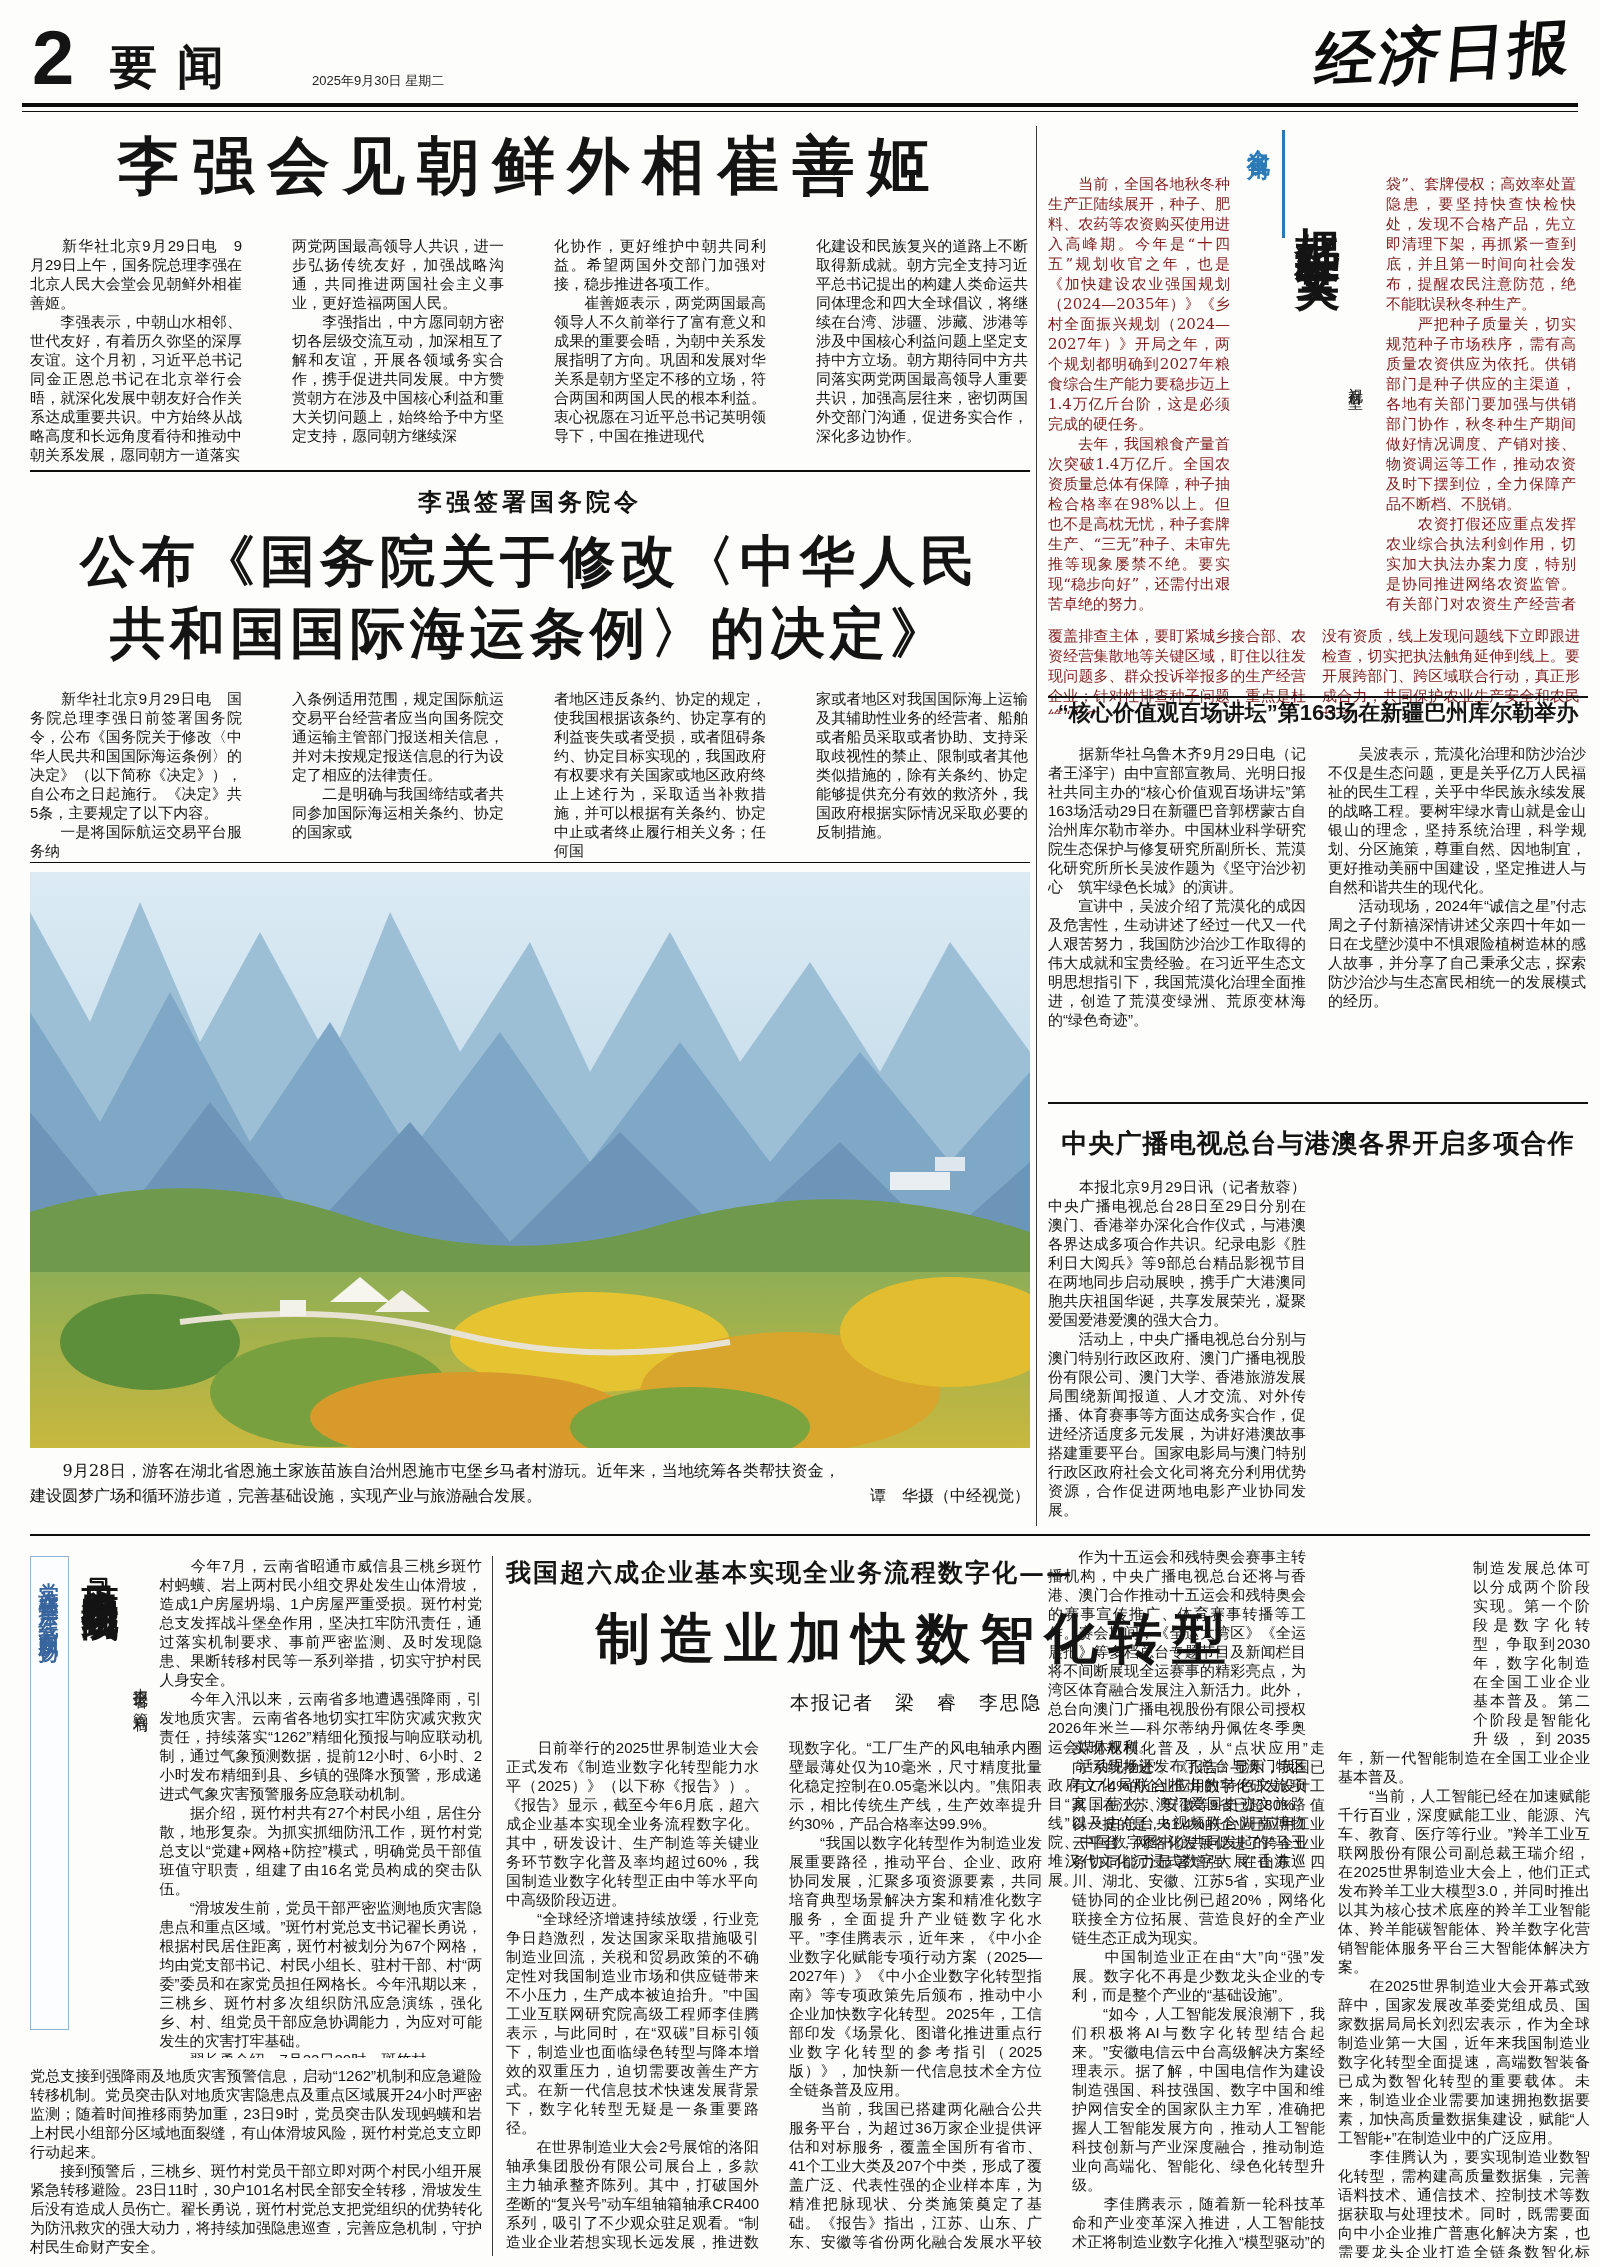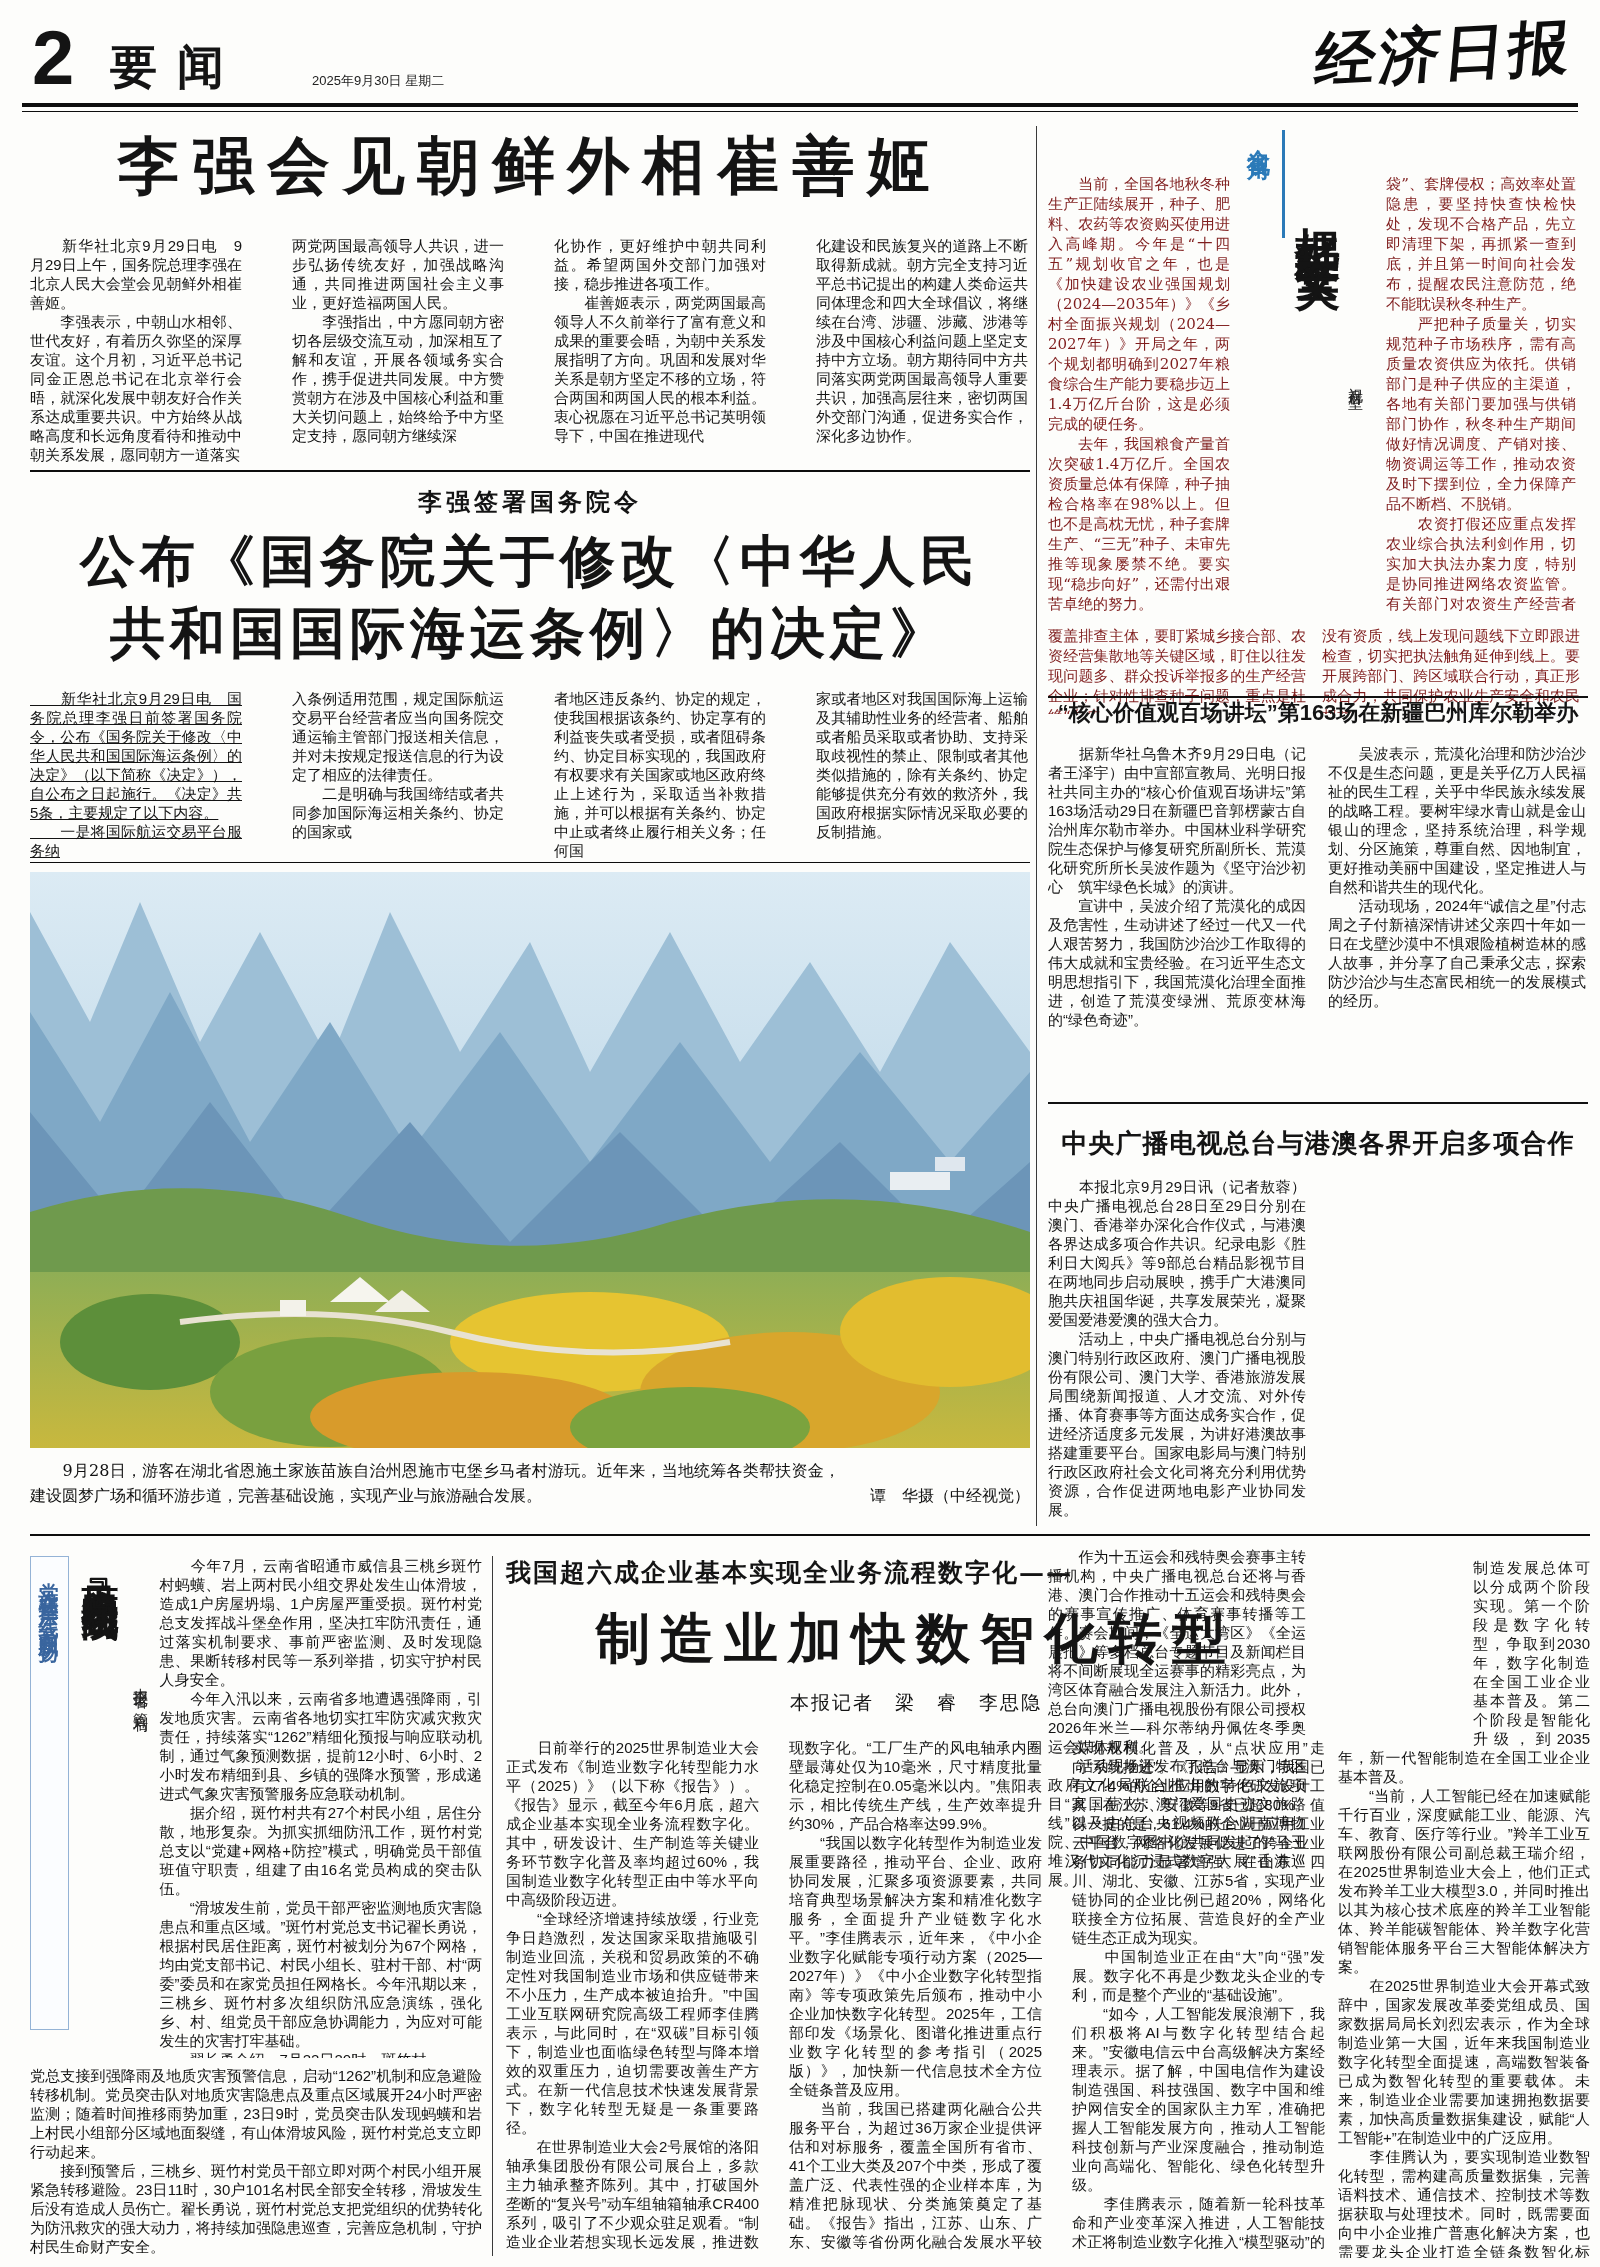--- a/index.html
+++ b/index.html
@@ -73,21 +73,21 @@
     </div>
   </div>
 
   <div class="abs hrule" style="left:30px;top:470px;width:1000px;height:2px;"></div>
 
   <div class="abs" style="left:30px;top:486px;width:1000px;">
     <div class="kicker2">李强签署国务院令</div>
     <div class="h2line" style="margin-top:8px;">公布《国务院关于修改〈中华人民</div>
     <div class="h2line">共和国国际海运条例〉的决定》</div>
     <div class="colrow" style="margin-top:20px;gap:50px;">
-      <div class="coltext" style="width:212px;height:178px;text-decoration:underline;">　　新华社北京9月29日电　国务院总理李强日前签署国务院令，公布《国务院关于修改〈中华人民共和国国际海运条例〉的决定》（以下简称《决定》），自公布之日起施行。《决定》共5条，主要规定了以下内容。
+      <div class="coltext" style="width:212px;height:178px;">　　新华社北京9月29日电　国务院总理李强日前签署国务院令，公布《国务院关于修改〈中华人民共和国国际海运条例〉的决定》（以下简称《决定》），自公布之日起施行。《决定》共5条，主要规定了以下内容。
 　　一是将国际航运交易平台服务纳</div>
       <div class="coltext" style="width:212px;height:178px;">入条例适用范围，规定国际航运交易平台经营者应当向国务院交通运输主管部门报送相关信息，并对未按规定报送信息的行为设定了相应的法律责任。
 　　二是明确与我国缔结或者共同参加国际海运相关条约、协定的国家或</div>
       <div class="coltext" style="width:212px;height:178px;">者地区违反条约、协定的规定，使我国根据该条约、协定享有的利益丧失或者受损，或者阻碍条约、协定目标实现的，我国政府有权要求有关国家或地区政府终止上述行为，采取适当补救措施，并可以根据有关条约、协定中止或者终止履行相关义务；任何国</div>
       <div class="coltext" style="width:212px;height:178px;">家或者地区对我国国际海上运输及其辅助性业务的经营者、船舶或者船员采取或者协助、支持采取歧视性的禁止、限制或者其他类似措施的，除有关条约、协定能够提供充分有效的救济外，我国政府根据实际情况采取必要的反制措施。</div>
     </div>
   </div>
 
   <div class="abs hrule" style="left:30px;top:862px;width:1000px;height:1px;"></div>
 

